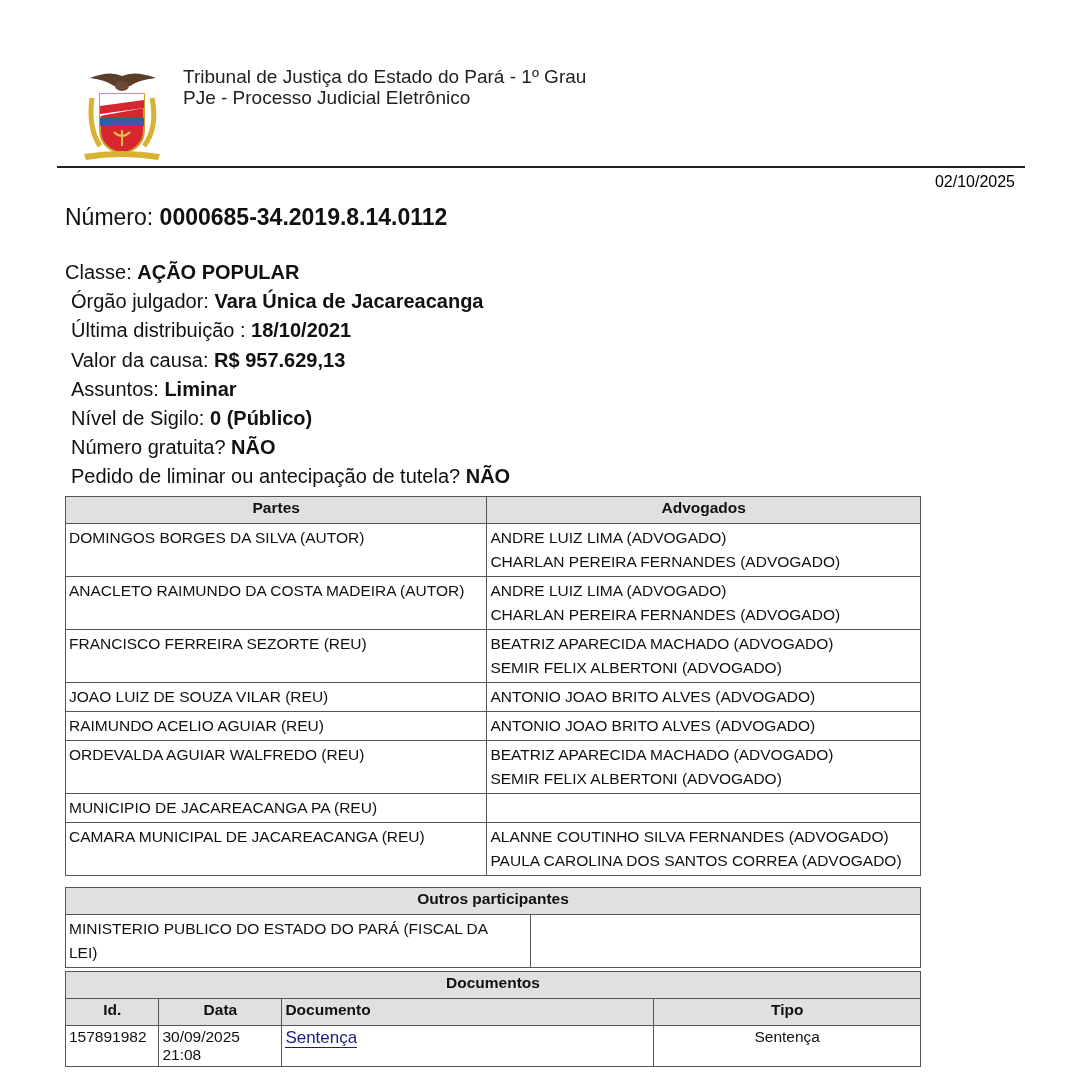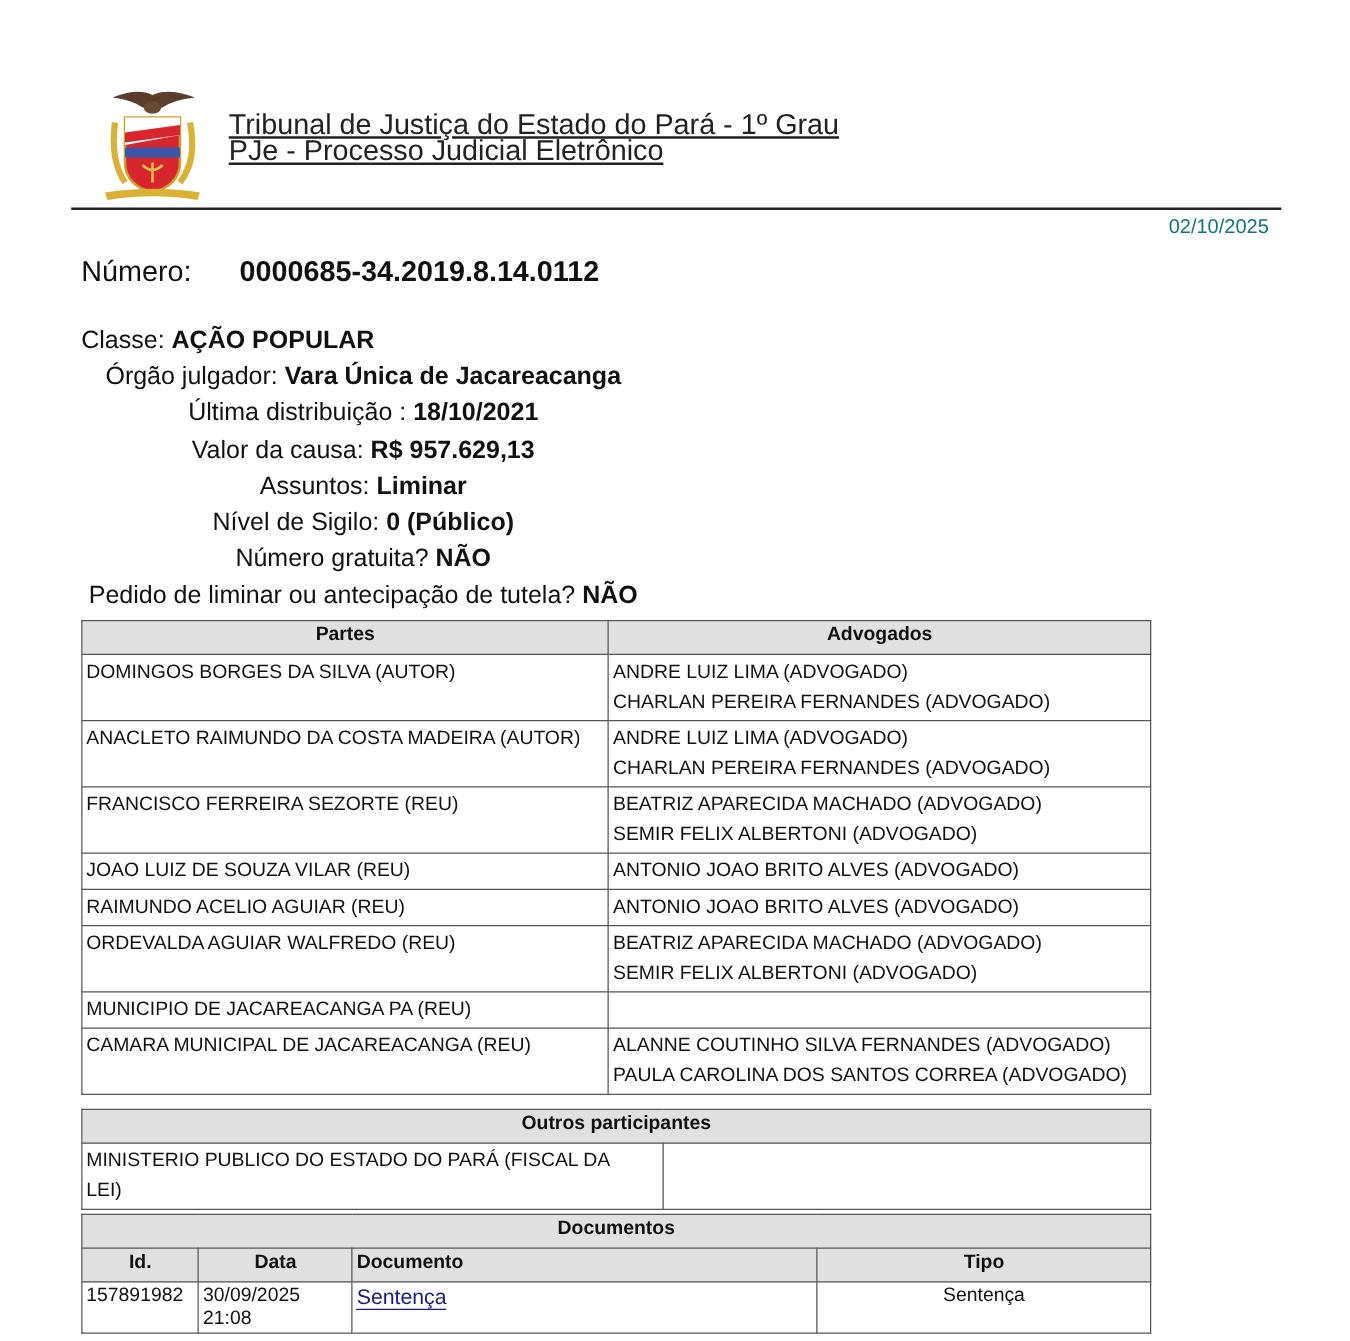--- a/index.html
+++ b/index.html
@@ -1,27 +1,27 @@
 <!DOCTYPE html>
 <html><head>
 <meta charset="utf-8">
 <style>
   html, body { margin: 0; padding: 0; background: #ffffff; }
   body { width: 1080px; height: 1073px; position: relative; overflow: hidden;
          font-family: "Liberation Sans", sans-serif; color: #111; }
   .header { position: absolute; left: 60px; top: 60px; width: 965px; height: 108px; }
   .logo { position: absolute; left: 20px; top: 8px; width: 85px; height: 95px; }
-  .titles { position: absolute; left: 123px; top: 29px; font-size: 23px; line-height: 21px; color: #222; text-decoration: underline; }
+  .titles { position: absolute; left: 123px; top: 6px; font-size: 19px; line-height: 21px; color: #222; }
   .rule { position: absolute; left: 57px; top: 166px; width: 968px; height: 2px; background: #222; }
-  .date { position: absolute; right: 65px; top: 173px; font-size: 16px; color: #0f766e; }
+  .date { position: absolute; right: 65px; top: 173px; font-size: 16px; color: #000000; }
   .numero { position: absolute; left: 65px; top: 204px; font-size: 23px; color: #111; }
-  .numero b { font-weight: bold; margin-left: 32px; }
+  .numero b { font-weight: bold; }
   .fields { position: absolute; left: 65px; top: 258px; font-size: 20px; line-height: 29.2px; }
   .fields .f { white-space: nowrap; }
-  .fields .f.indent { padding-left: 6px; text-align: center; }
+  .fields .f.indent { padding-left: 6px; }
   .fields b { font-weight: bold; }
   table { border-collapse: collapse; position: absolute; left: 65px; width: 856px; font-size: 15.5px; }
   td, th { border: 1px solid #555; padding: 2px 3px; vertical-align: top; }
   th { background: #e0e0e0; font-weight: bold; text-align: center; height: 22px; }
   .bold td { font-weight: normal; }
   td .line { line-height: 24px; white-space: nowrap; }
   .partes { top: 496px; }
   .outros { top: 887px; }
   .docs { top: 971px; }
   .docs td { font-weight: normal; margin-left: 36px; }

